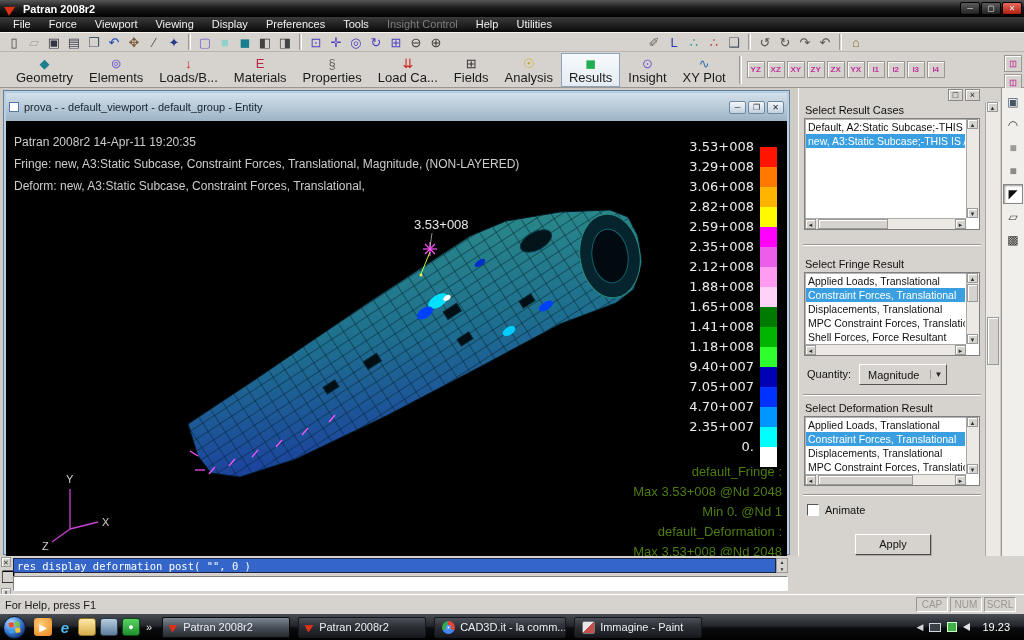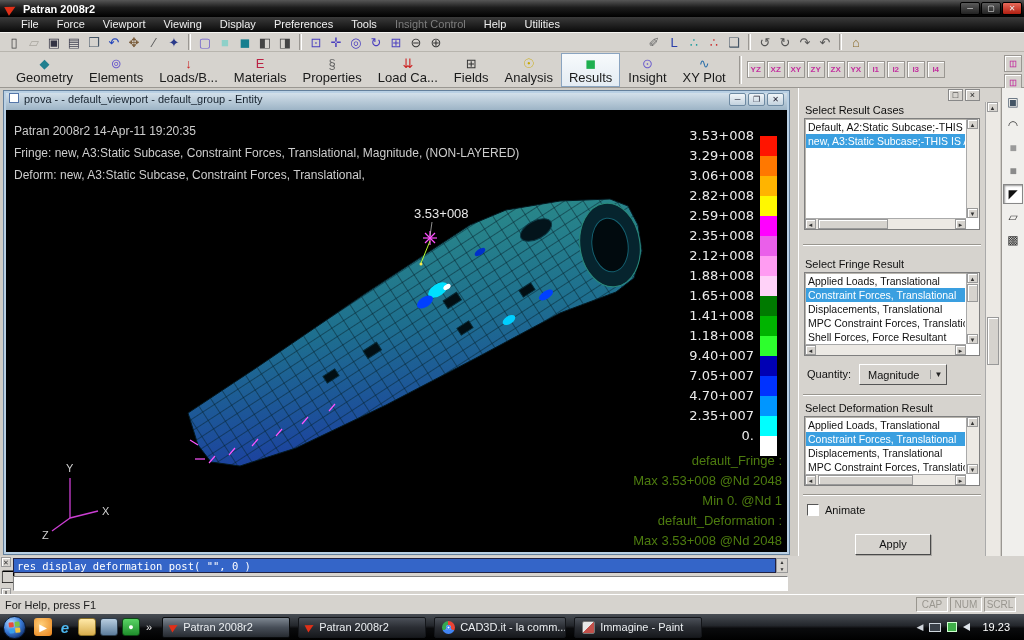--- a/index.html
+++ b/index.html
@@ -12,21 +12,21 @@
   .app-logo { width:0; height:0; border-left:5px solid transparent; border-right:5px solid transparent;
     border-bottom:10px solid #e03018; transform:rotate(62deg); margin:0 7px 0 6px; }
   .app-title { color:#fff; font-size:11px; font-weight:bold; }
   .tb-winbtns { margin-left:auto; display:flex; gap:1px; padding-right:2px; }
   .wbtn { width:20px; height:13px; font-size:8px; line-height:12px; text-align:center;
     color:#e8e8e8; background:linear-gradient(180deg,#5a5a5a,#222); border:1px solid #000; border-radius:2px; }
   .wbtn.close { background:linear-gradient(180deg,#e86a5a,#b01e10); }
 
   
   .menubar { position:absolute; top:17px; left:0; width:1024px; height:15px;
-    background:linear-gradient(180deg,#3a3a3a,#0a0a0a); display:flex; align-items:center; padding-left:12px; }
+    background:linear-gradient(180deg,#3a3a3a,#0a0a0a); display:flex; align-items:center; padding-left:4px; }
   .menu-item { color:#f0f0f0; font-size:11px; padding:0 9px; line-height:15px; }
   .menu-item.disabled { color:#7d7d7d; }
 
   
   .toolbar1 { position:absolute; top:32px; left:0; width:1024px; height:20px; background:#d6d3ce;
     border-top:1px solid #f5f4f1; border-bottom:1px solid #b8b5ae; display:flex; align-items:center; padding-left:4px; }
   .tgroup { display:flex; align-items:center; }
   .tsep { width:3px; height:16px; border-left:1px solid #9a9792; border-right:1px solid #fff; margin:0 4px; }
   .tbtn { width:20px; height:18px; display:flex; align-items:center; justify-content:center;
     font-size:13px; color:#444; }
@@ -48,22 +48,22 @@
     box-shadow:inset 1px 1px 0 #fff; color:#c22f9e; font-size:8px; font-weight:bold;
     display:flex; align-items:center; justify-content:center; }
   .tabs-overflow { position:absolute; right:2px; top:3px; display:flex; flex-direction:column; gap:2px; }
 
   
   .workspace { position:absolute; top:88px; left:0; width:1024px; height:468px; background:#cfccc6; }
 
   
   .vp-window { position:absolute; left:3px; top:2px; width:787px; height:465px;
     background:#b9d0e4; border:1px solid #64809c; padding:2px; }
-  .vp-titlebar { height:17px; background:linear-gradient(180deg,#d3e0ea,#9db4c6);
-    display:flex; align-items:flex-start; padding:0 3px; }
+  .vp-titlebar { height:28px; background:linear-gradient(180deg,#d3e0ea,#9db4c6);
+    display:flex; align-items:center; padding:0 3px; }
   .vp-ticon { width:10px; height:10px; background:#fff; border:1px solid #5577aa; margin-right:5px; }
   .vp-title { font-size:11px; color:#16222e; white-space:nowrap; }
   .vp-btns { margin-left:auto; display:flex; gap:2px; }
   .vp-btn { width:17px; height:13px; background:linear-gradient(180deg,#f2f6f9,#c3d2de);
     border:1px solid #6e8aa2; border-radius:2px; font-size:8px; line-height:11px; text-align:center; color:#223; }
   .vp-client { position:relative; width:781px; height:442px; background:#000; overflow:hidden; }
   .vp-client svg { position:absolute; left:0; top:0; }
   .vp-header { position:absolute; left:8px; top:10px; color:#cdcdcd; font-size:12px; line-height:22px; }
   .vp-footer { position:absolute; right:5px; top:341px; color:#4d7c0f; font-size:13px; line-height:20px; text-align:right; }
 

